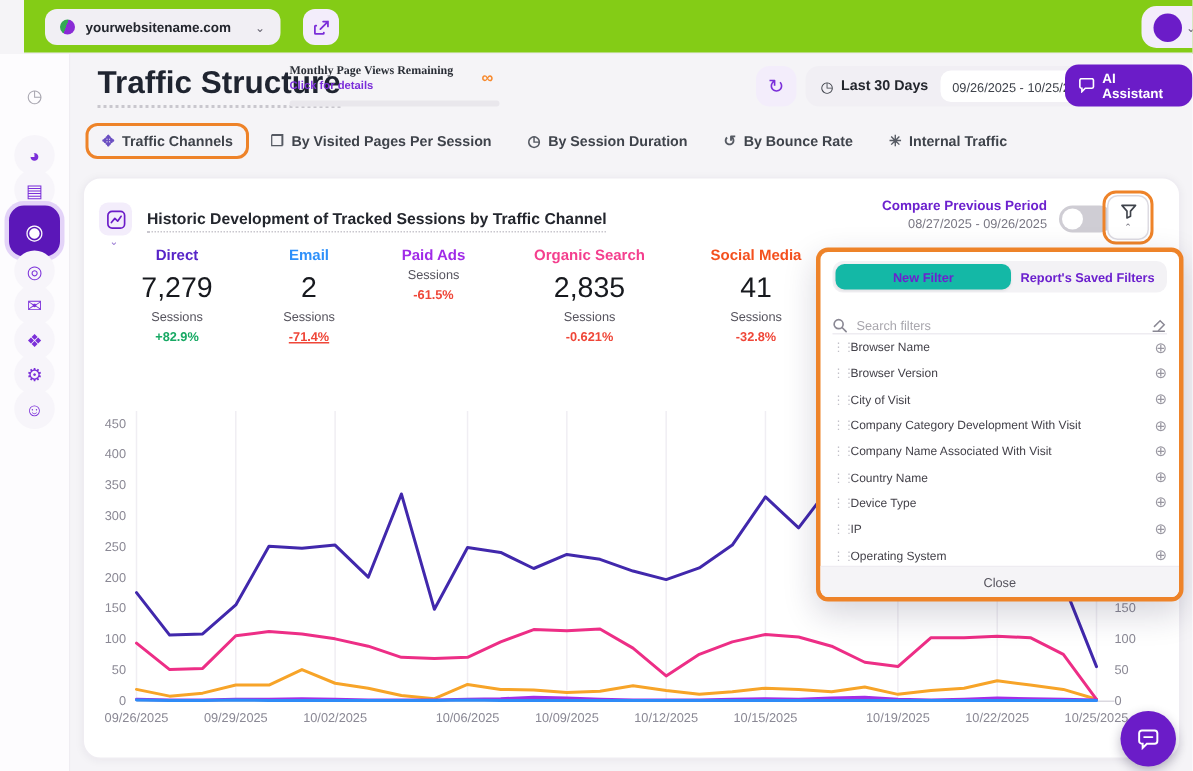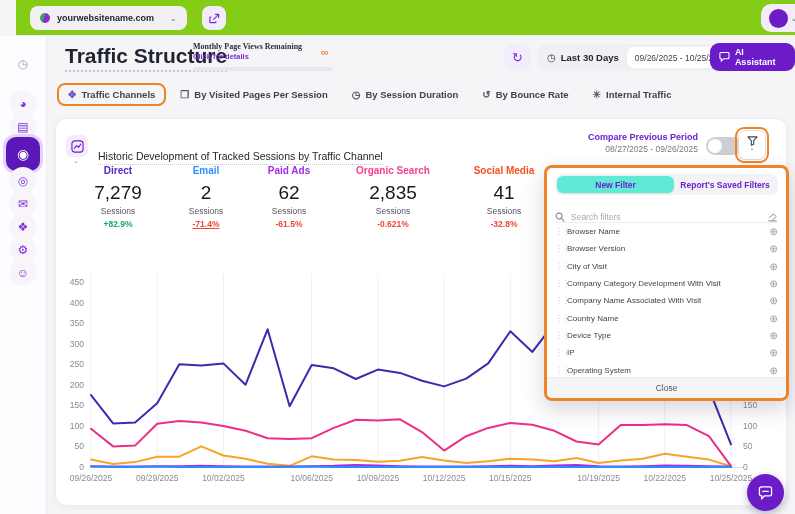--- a/index.html
+++ b/index.html
@@ -42,21 +42,21 @@
   .tabbar { position:absolute; left:47px; top:79px; width:748px; height:30px; display:flex; align-items:center; z-index:5; }
   .tab { display:flex; align-items:center; gap:5px; font-size:9.5px; font-weight:600; color:#3F434B; margin-right:24px; cursor:pointer; white-space:nowrap; }
   .tab .glyph { font-size:10px; color:#565A63; }
   .tab-hl { border:2.5px solid #EE8329; border-radius:8px; padding:4px 9px; margin-left:10px; margin-right:14px; }
   .tab-hl .glyph { color:#6B4FC2; }
 
   
   .card { position:absolute; left:55px; top:118px; width:732px; height:388px; background:#FFFFFF; border:1px solid #EFEDF2; border-radius:12px; box-shadow:0 1px 6px rgba(30,20,60,.05); z-index:4; }
   .card-icon { position:absolute; left:10px; top:16px; width:22px; height:22px; background:#F3EDFB; border-radius:6px; display:flex; align-items:center; justify-content:center; color:#6B1CC8; }
   .card-icon-chev { position:absolute; left:17px; top:38px; font-size:7px; color:#9A7BD4; }
-  .card-title { position:absolute; left:42px; top:31px; font-size:10.5px; font-weight:400; color:#23262D; border-bottom:1.5px dotted #C9C7CE; padding-bottom:2px; }
+  .card-title { position:absolute; left:42px; top:21px; font-size:10.5px; font-weight:700; color:#23262D; border-bottom:1.5px dotted #C9C7CE; padding-bottom:2px; }
   .compare { position:absolute; left:470px; top:13px; width:172px; text-align:right; }
   .compare-label { font-size:9px; font-weight:700; color:#6C21CE; }
   .compare-range { font-size:8.5px; color:#7A7884; margin-top:2px; }
   .toggle { position:absolute; left:650px; top:18px; width:36px; height:18px; background:#CFCDD4; border-radius:9px; cursor:pointer; }
   .toggle-knob { position:absolute; left:2px; top:2px; width:14px; height:14px; background:#FFFFFF; border-radius:50%; }
   .funnel-hl { position:absolute; left:679px; top:8px; border:2.5px solid #EE8329; border-radius:9px; padding:1px; }
   .funnel-btn { width:28px; height:30px; background:#FFFFFF; border:1px solid #DDDBE2; border-radius:7px; display:flex; flex-direction:column; align-items:center; justify-content:center; color:#3F434B; cursor:pointer; }
   .funnel-btn .chev { font-size:6px; color:#6B6975; margin-top:1px; }
 
   
@@ -68,21 +68,21 @@
   .stat-change { font-size:8.5px; font-weight:700; margin-top:3px; }
 
   
   #chart-svg { position:absolute; left:0; top:0; width:732px; height:388px; z-index:1; }
   #chart-svg text.tick { font-family:"Liberation Sans", sans-serif; font-size:8.5px; fill:#8A8894; }
 
   
   .fpanel { position:absolute; left:488px; top:46px; width:245px; height:236px; background:#FFFFFF; border:3px solid #EE8329; border-radius:8px; box-shadow:0 8px 22px rgba(30,20,60,.18); z-index:10; display:flex; flex-direction:column; padding:6px 8px 0 8px; }
   .fp-tabs { display:flex; background:#F3F2F5; border-radius:7px; padding:2px; height:21px; flex:0 0 auto; }
   .fp-tab { flex:1.15; display:flex; align-items:center; justify-content:center; font-size:8.5px; font-weight:700; color:#6C21CE; cursor:pointer; }
-  .fp-tab.on { background:#5eead4; border-radius:6px; box-shadow:0 1px 2px rgba(0,0,0,.08); }
+  .fp-tab.on { background:#14b8a6; border-radius:6px; box-shadow:0 1px 2px rgba(0,0,0,.08); }
   .fp-tab.off { flex:1; }
   .fp-search { display:flex; align-items:flex-end; height:25px; border-bottom:1px solid #EEECF1; margin-top:3px; flex:0 0 auto; color:#8A8894; }
   .fp-search input { flex:1; border:none; outline:none; font-family:"Liberation Sans",sans-serif; font-size:8.5px; color:#44424A; margin-left:6px; background:transparent; }
   .fp-search input::placeholder { color:#A8A6AD; }
   .fp-items { flex:1; overflow:hidden; }
   .fp-item { display:flex; align-items:center; height:17.3px; cursor:pointer; }
   .fp-drag { font-size:8px; color:#C2C0C8; letter-spacing:-1px; width:12px; }
   .fp-item-label { font-size:8px; color:#44424A; flex:1; }
   .fp-add { font-size:10px; color:#9A98A2; }
   .fp-close { height:21px; background:#F5F4F7; margin:0 -8px; border-radius:0 0 5px 5px; border-top:1px solid #EEECF1; display:flex; align-items:center; justify-content:center; font-size:8.5px; color:#55535D; cursor:pointer; flex:0 0 auto; }
@@ -227,21 +227,20 @@
       <div class="stat-change" style="color: rgb(24, 169, 100);">+82.9%</div>
     </div>
     <div class="stat" style="left:85px">
       <div class="stat-label" style="color: rgb(46, 144, 250);">Email</div>
       <div class="stat-value">2</div>
       <div class="stat-unit">Sessions</div>
       <div class="stat-change" style="color: rgb(239, 70, 56); text-decoration: underline;">-71.4%</div>
     </div>
     <div class="stat" style="left:168px">
       <div class="stat-label" style="color: rgb(161, 43, 232);">Paid Ads</div>
-      <div class="stat-value">62</div>
       <div class="stat-unit">Sessions</div>
       <div class="stat-change" style="color: rgb(239, 70, 56);">-61.5%</div>
     </div>
     <div class="stat" style="left:272px">
       <div class="stat-label" style="color: rgb(244, 63, 142);">Organic Search</div>
       <div class="stat-value">2,835</div>
       <div class="stat-unit">Sessions</div>
       <div class="stat-change" style="color: rgb(239, 70, 56);">-0.621%</div>
     </div>
     <div class="stat" style="left:383px">

